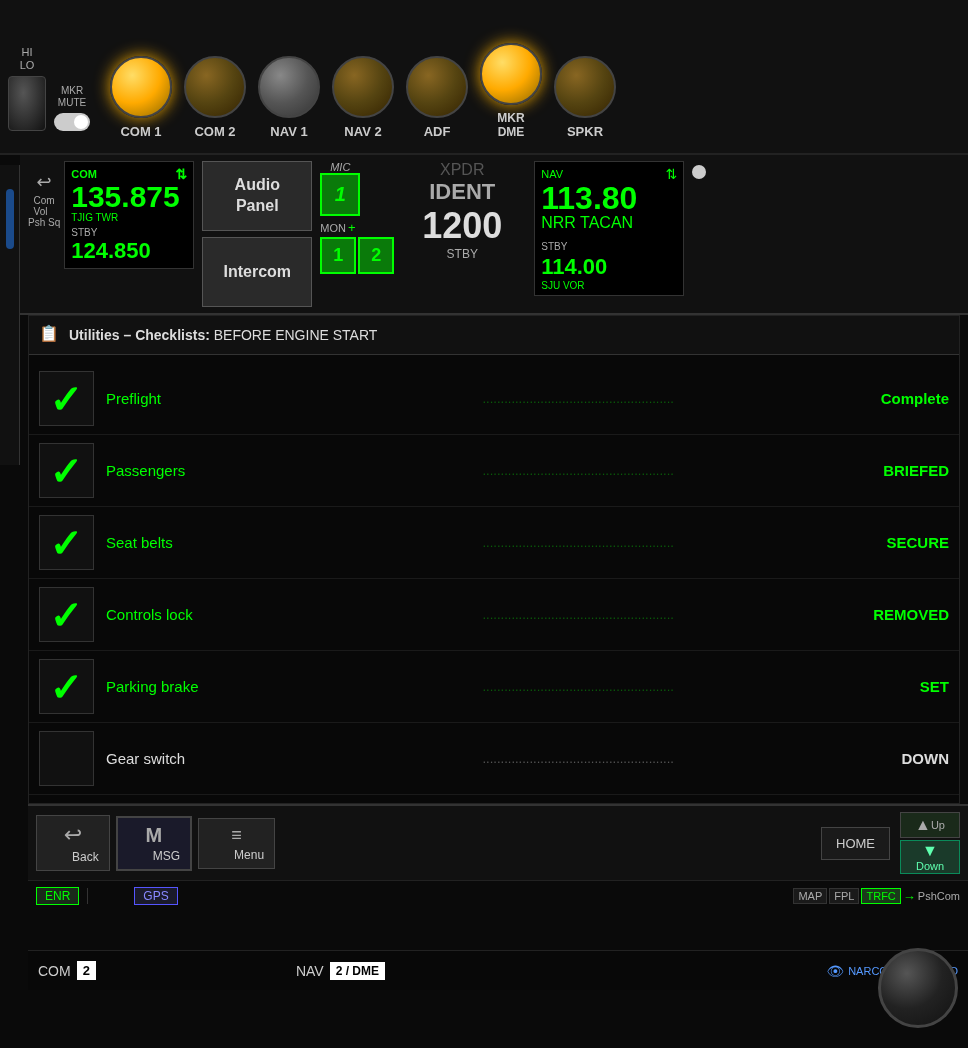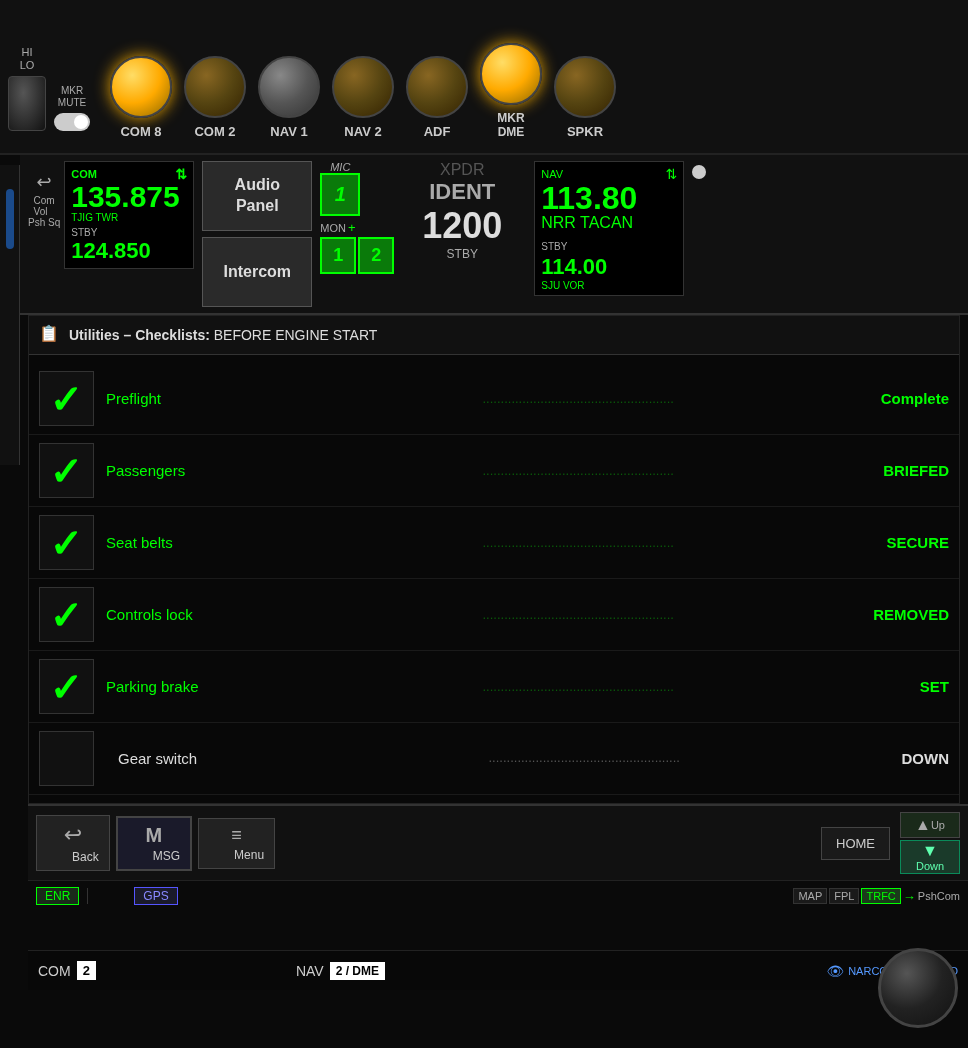--- a/index.html
+++ b/index.html
@@ -505,21 +505,21 @@
   </div>
 
   <div class="mkr-mute-section">
     <div class="mkr-mute-label" style="white-space:pre;">MKR
 MUTE</div>
     <div class="mkr-mute-toggle"></div>
   </div>
 
   <div class="button-group">
     <div class="amber-button bright"></div>
-    <div class="button-label">COM 8</div>
+    <div class="button-label">COM 1</div>
   </div>
 
   <div class="button-group">
     <div class="amber-button dim"></div>
     <div class="button-label">COM 2</div>
   </div>
 
 
   <div class="button-group">
     <div class="amber-button gray"></div>
@@ -690,21 +690,21 @@
         <span class="checklist-text">Parking brake</span>
         <span style="flex:1;color:#0a5a0a;font-size:13px;overflow:hidden;white-space:nowrap;">.....................................................</span>
         <span class="checklist-value">SET</span>
       </div>
     </div>
 
     <div class="checklist-item">
       <div class="check-box">
         
       </div>
-      <div style="flex:1;display:flex;margin-left:12px;">
+      <div style="flex:1;display:flex;align-items:center;">
         <span class="checklist-text unchecked">Gear switch</span>
         <span style="flex:1;color:#555;font-size:13px;overflow:hidden;white-space:nowrap;">.....................................................</span>
         <span class="checklist-value unchecked">DOWN</span>
       </div>
     </div>
 
   </div>
 </div>
 
 <div class="bottom-nav" style="margin-left:28px;">

